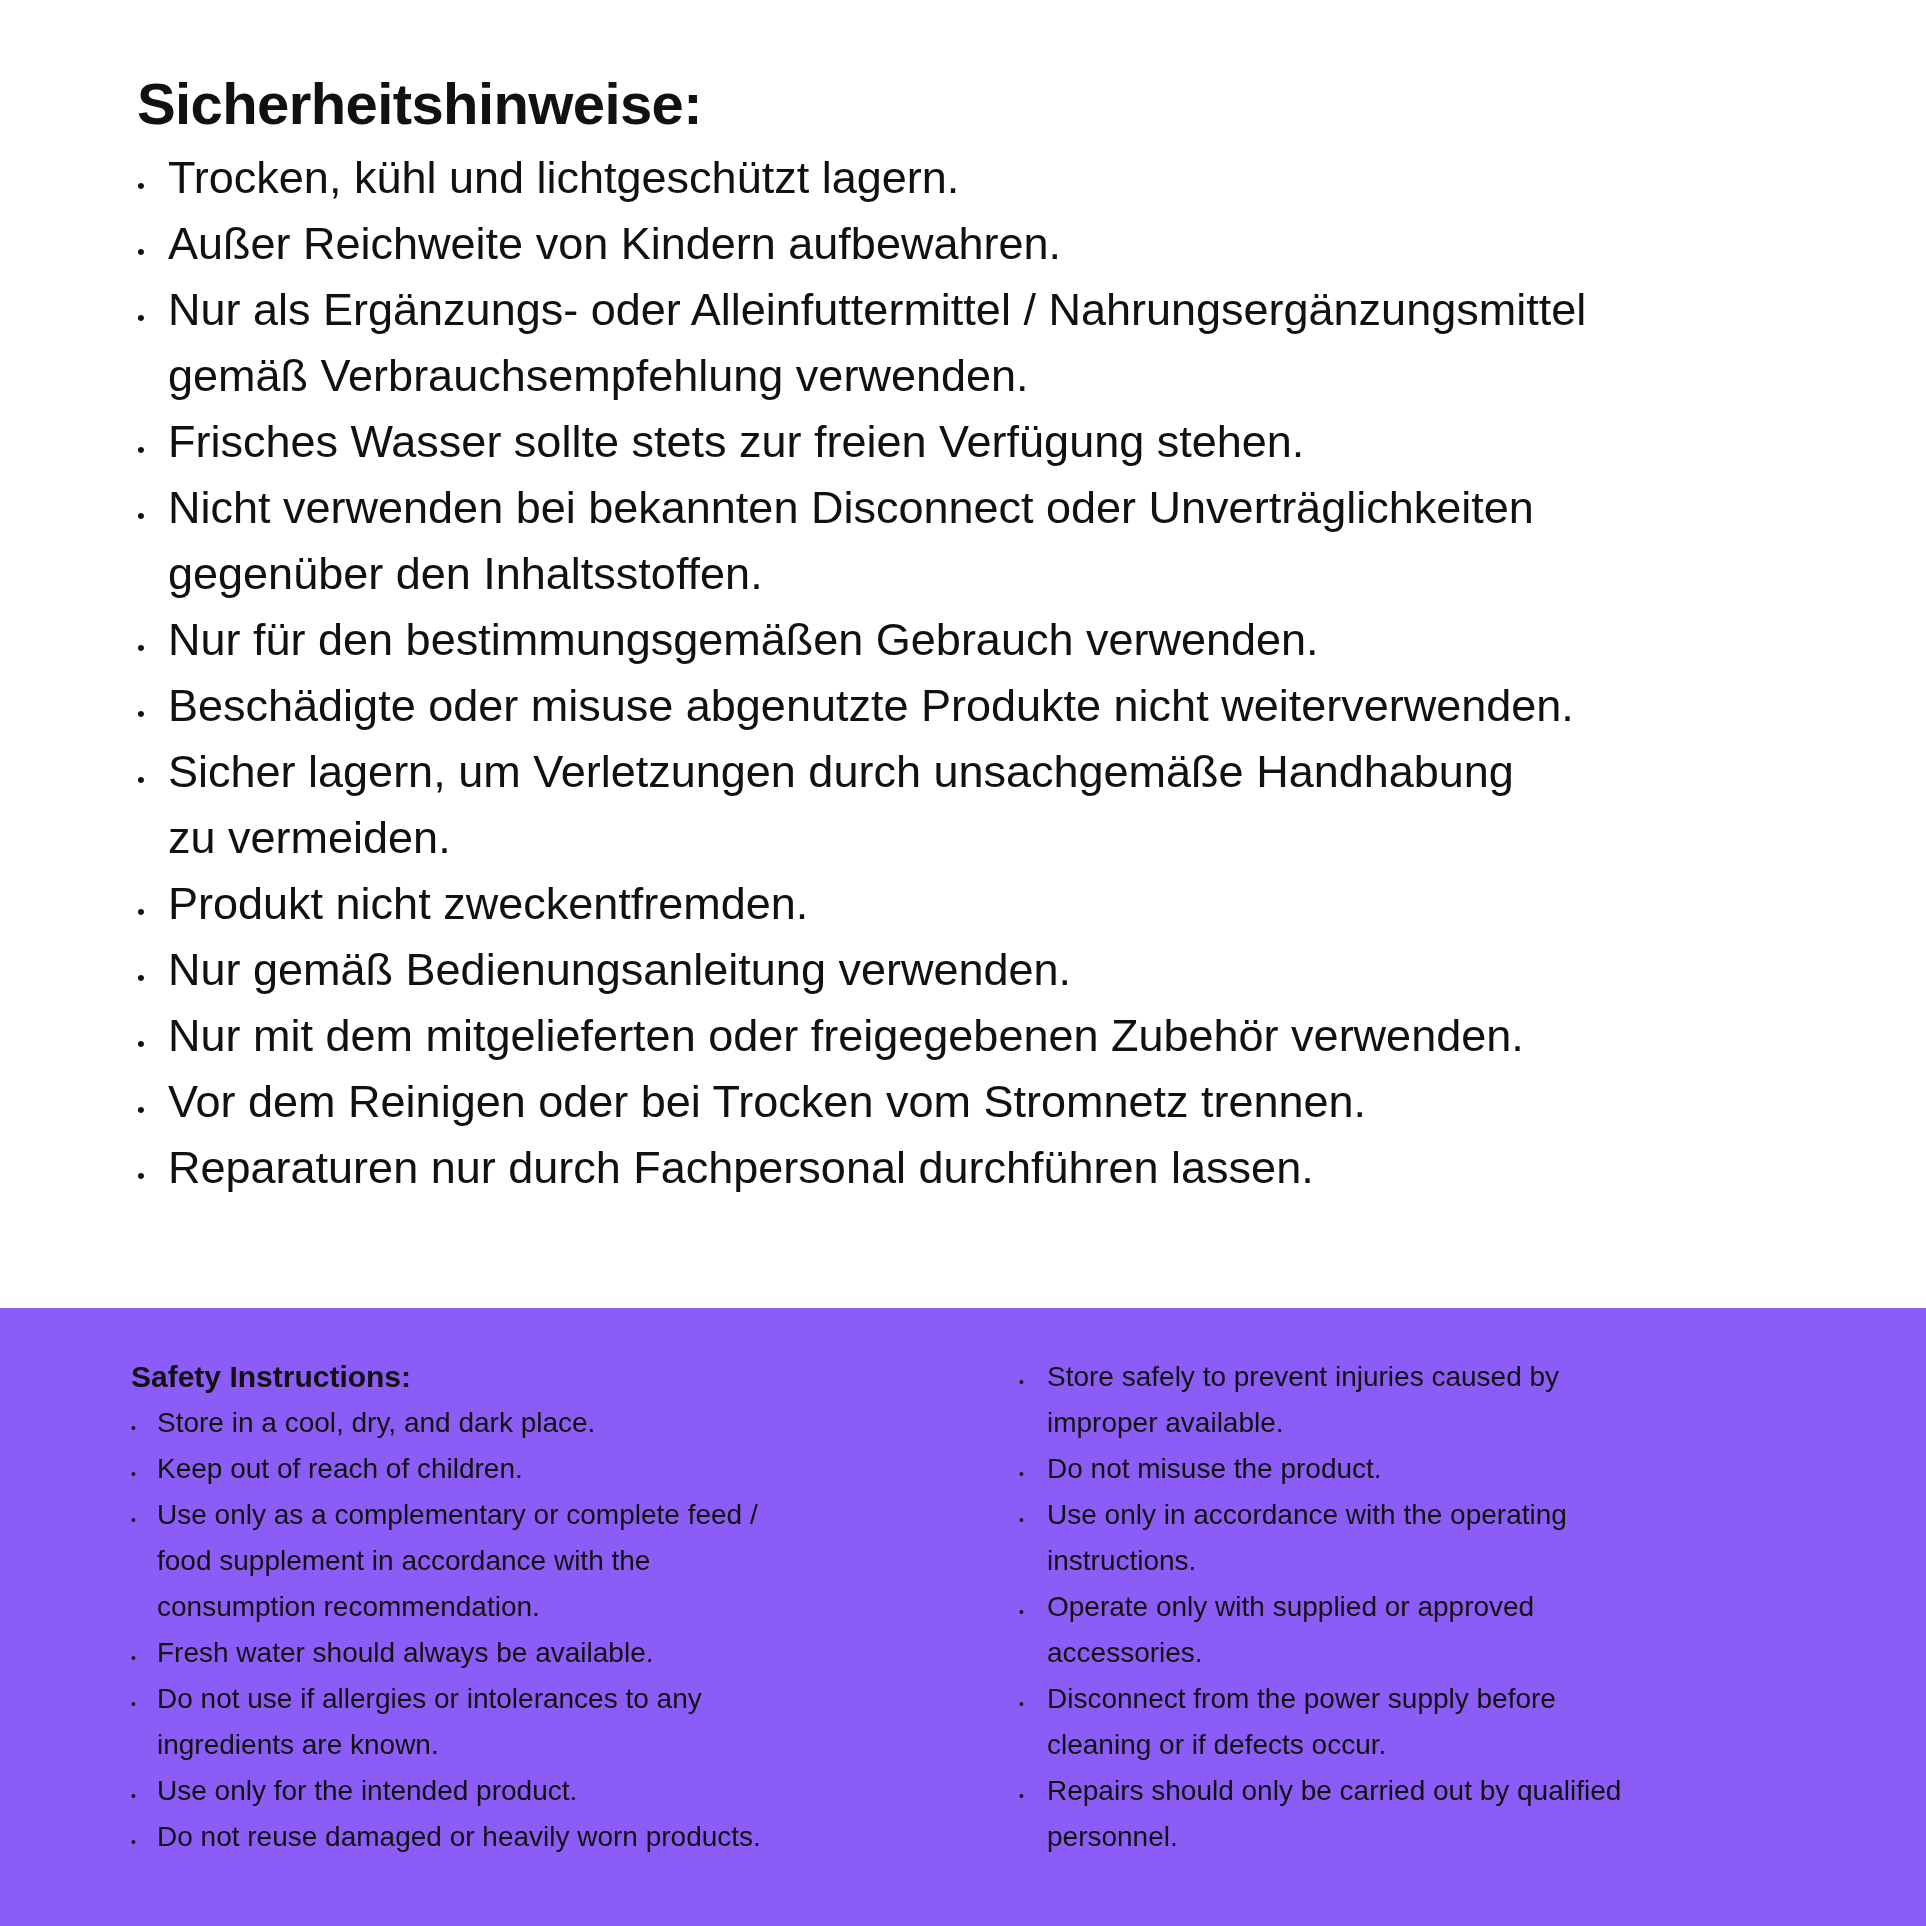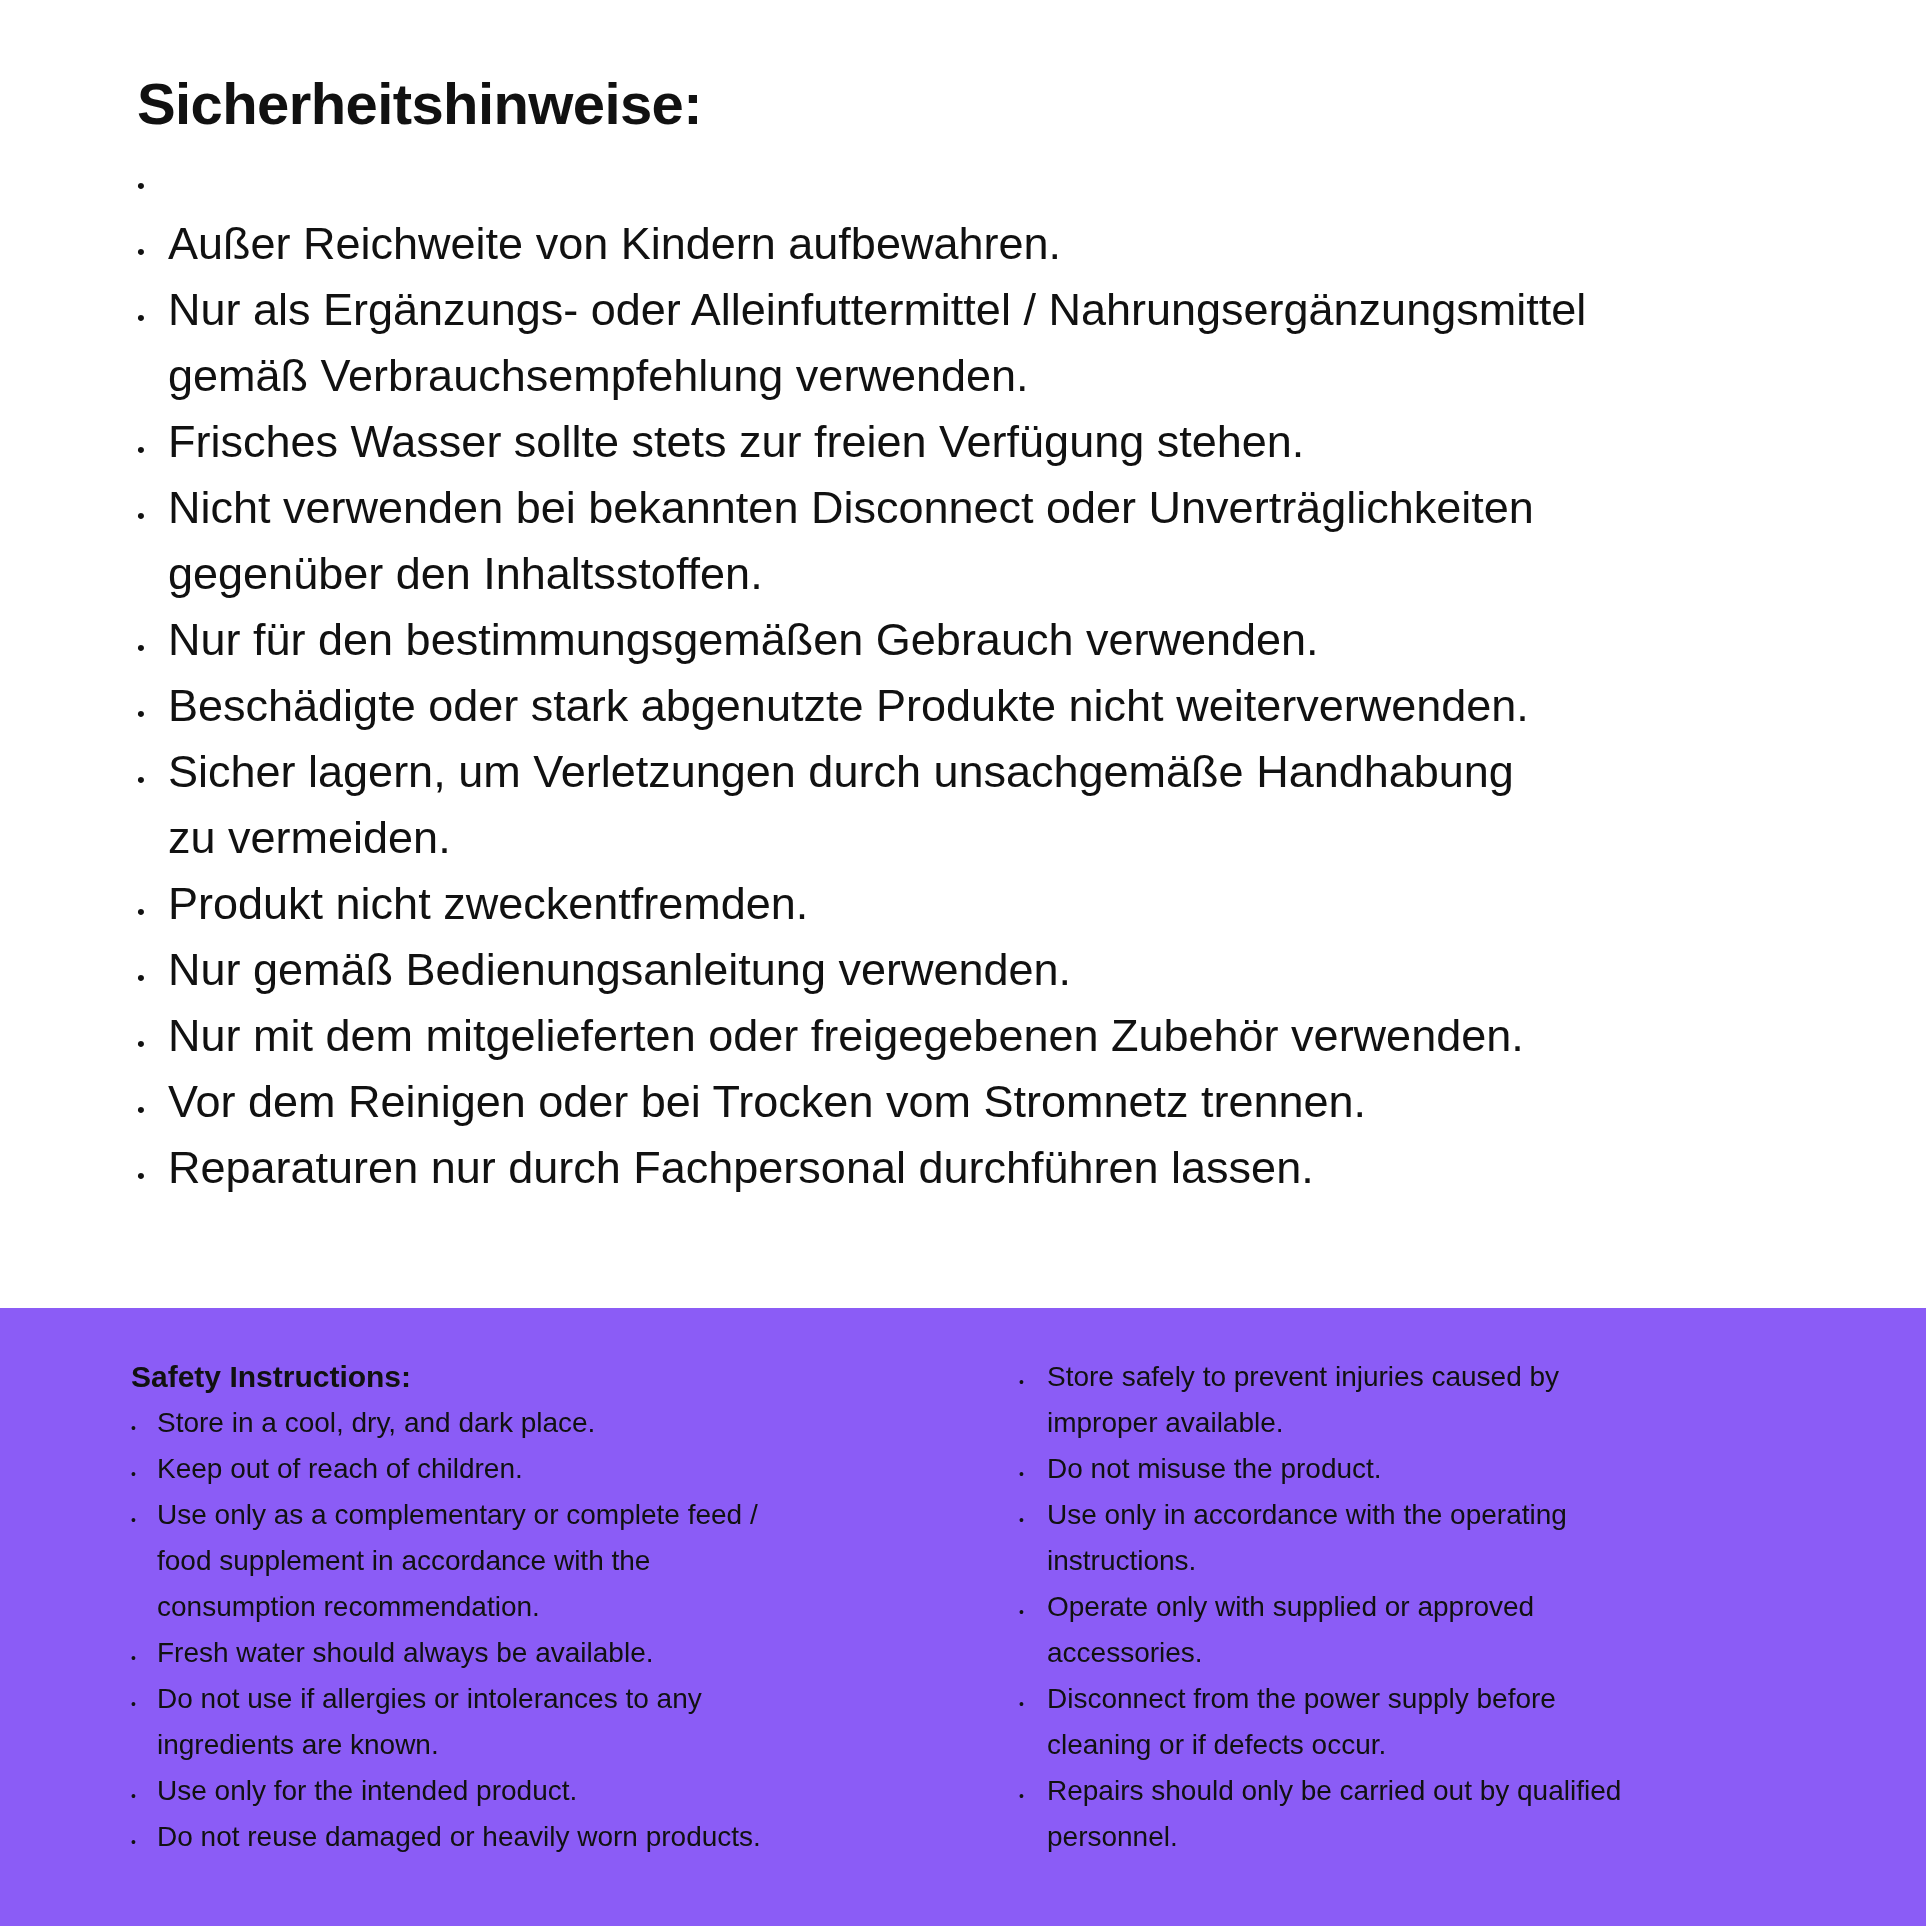--- a/index.html
+++ b/index.html
@@ -76,20 +76,21 @@
   .en-list-right .marker { width: 28px; }
 </style>
 </head>
 <body>
 
 <section class="de-section">
   <h1 class="de-title">Sicherheitshinweise:</h1>
   <ul class="safety-list de-list">
     <li>
         <span class="marker">•</span>
+        <span class="item-text">Trocken, kühl und lichtgeschützt lagern.</span>
       </li>
     <li>
         <span class="marker">•</span>
         <span class="item-text">Außer Reichweite von Kindern aufbewahren.</span>
       </li>
     <li>
         <span class="marker">•</span>
         <span class="item-text">Nur als Ergänzungs- oder Alleinfuttermittel / Nahrungsergänzungsmittel
 gemäß Verbrauchsempfehlung verwenden.</span>
       </li>
@@ -101,21 +102,21 @@
         <span class="marker">•</span>
         <span class="item-text">Nicht verwenden bei bekannten Disconnect oder Unverträglichkeiten
 gegenüber den Inhaltsstoffen.</span>
       </li>
     <li>
         <span class="marker">•</span>
         <span class="item-text">Nur für den bestimmungsgemäßen Gebrauch verwenden.</span>
       </li>
     <li>
         <span class="marker">•</span>
-        <span class="item-text">Beschädigte oder stark abgenutzte Produkte nicht weiterverwenden.</span>
+        <span class="item-text">Beschädigte oder misuse abgenutzte Produkte nicht weiterverwenden.</span>
       </li>
     <li>
         <span class="marker">•</span>
         <span class="item-text">Sicher lagern, um Verletzungen durch unsachgemäße Handhabung
 zu vermeiden.</span>
       </li>
     <li>
         <span class="marker">•</span>
         <span class="item-text">Produkt nicht zweckentfremden.</span>
       </li>

